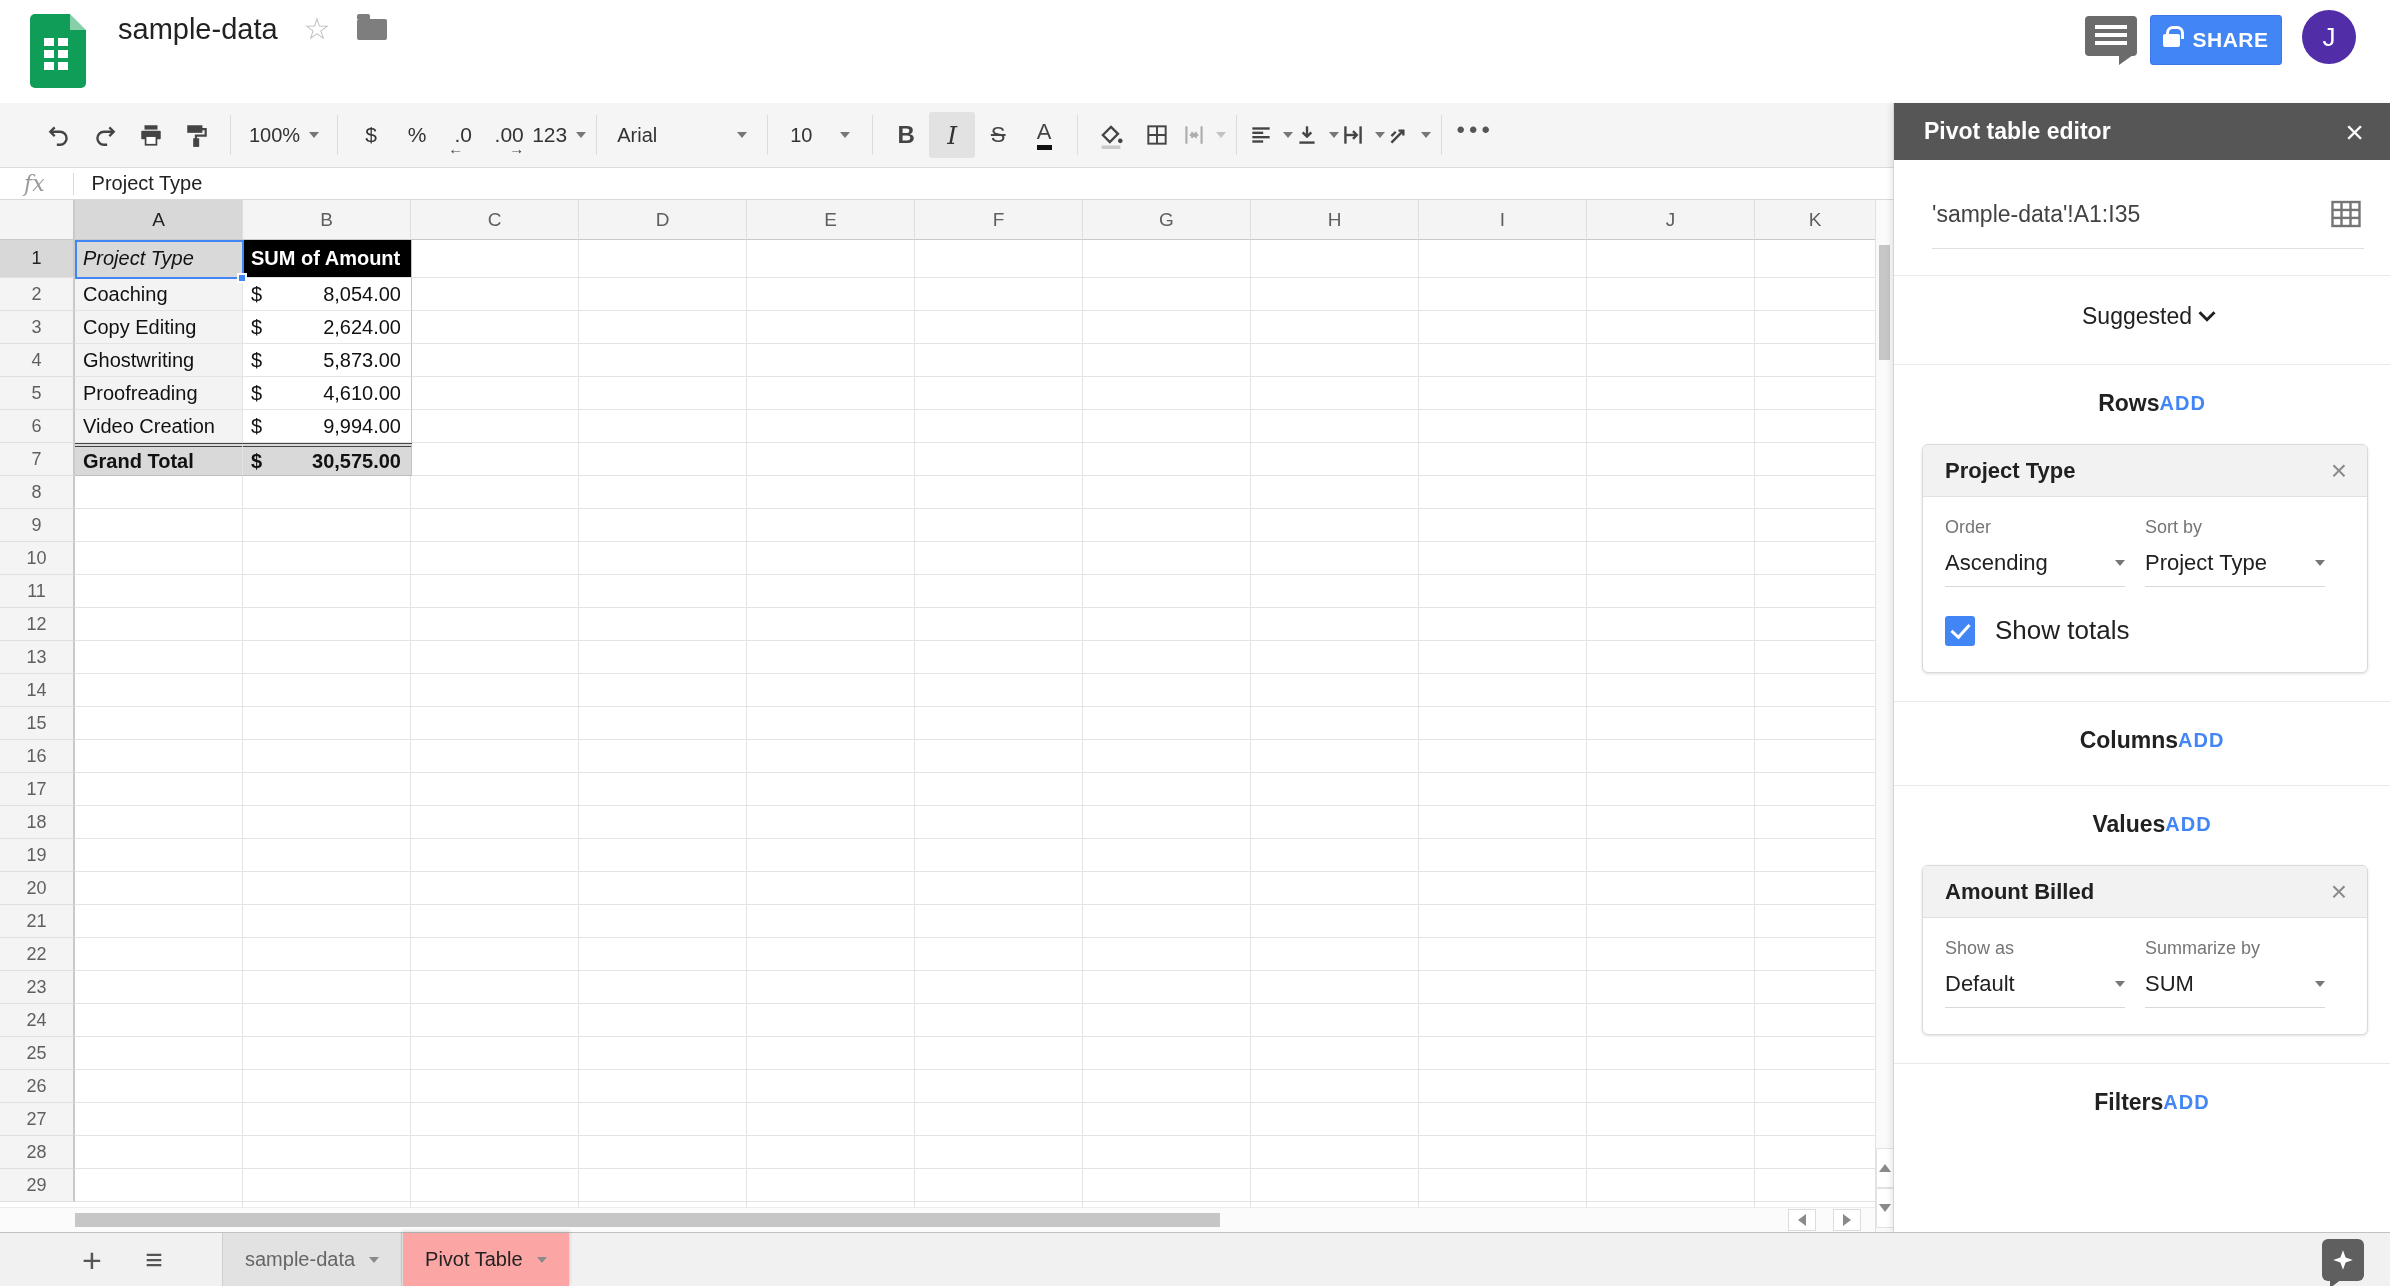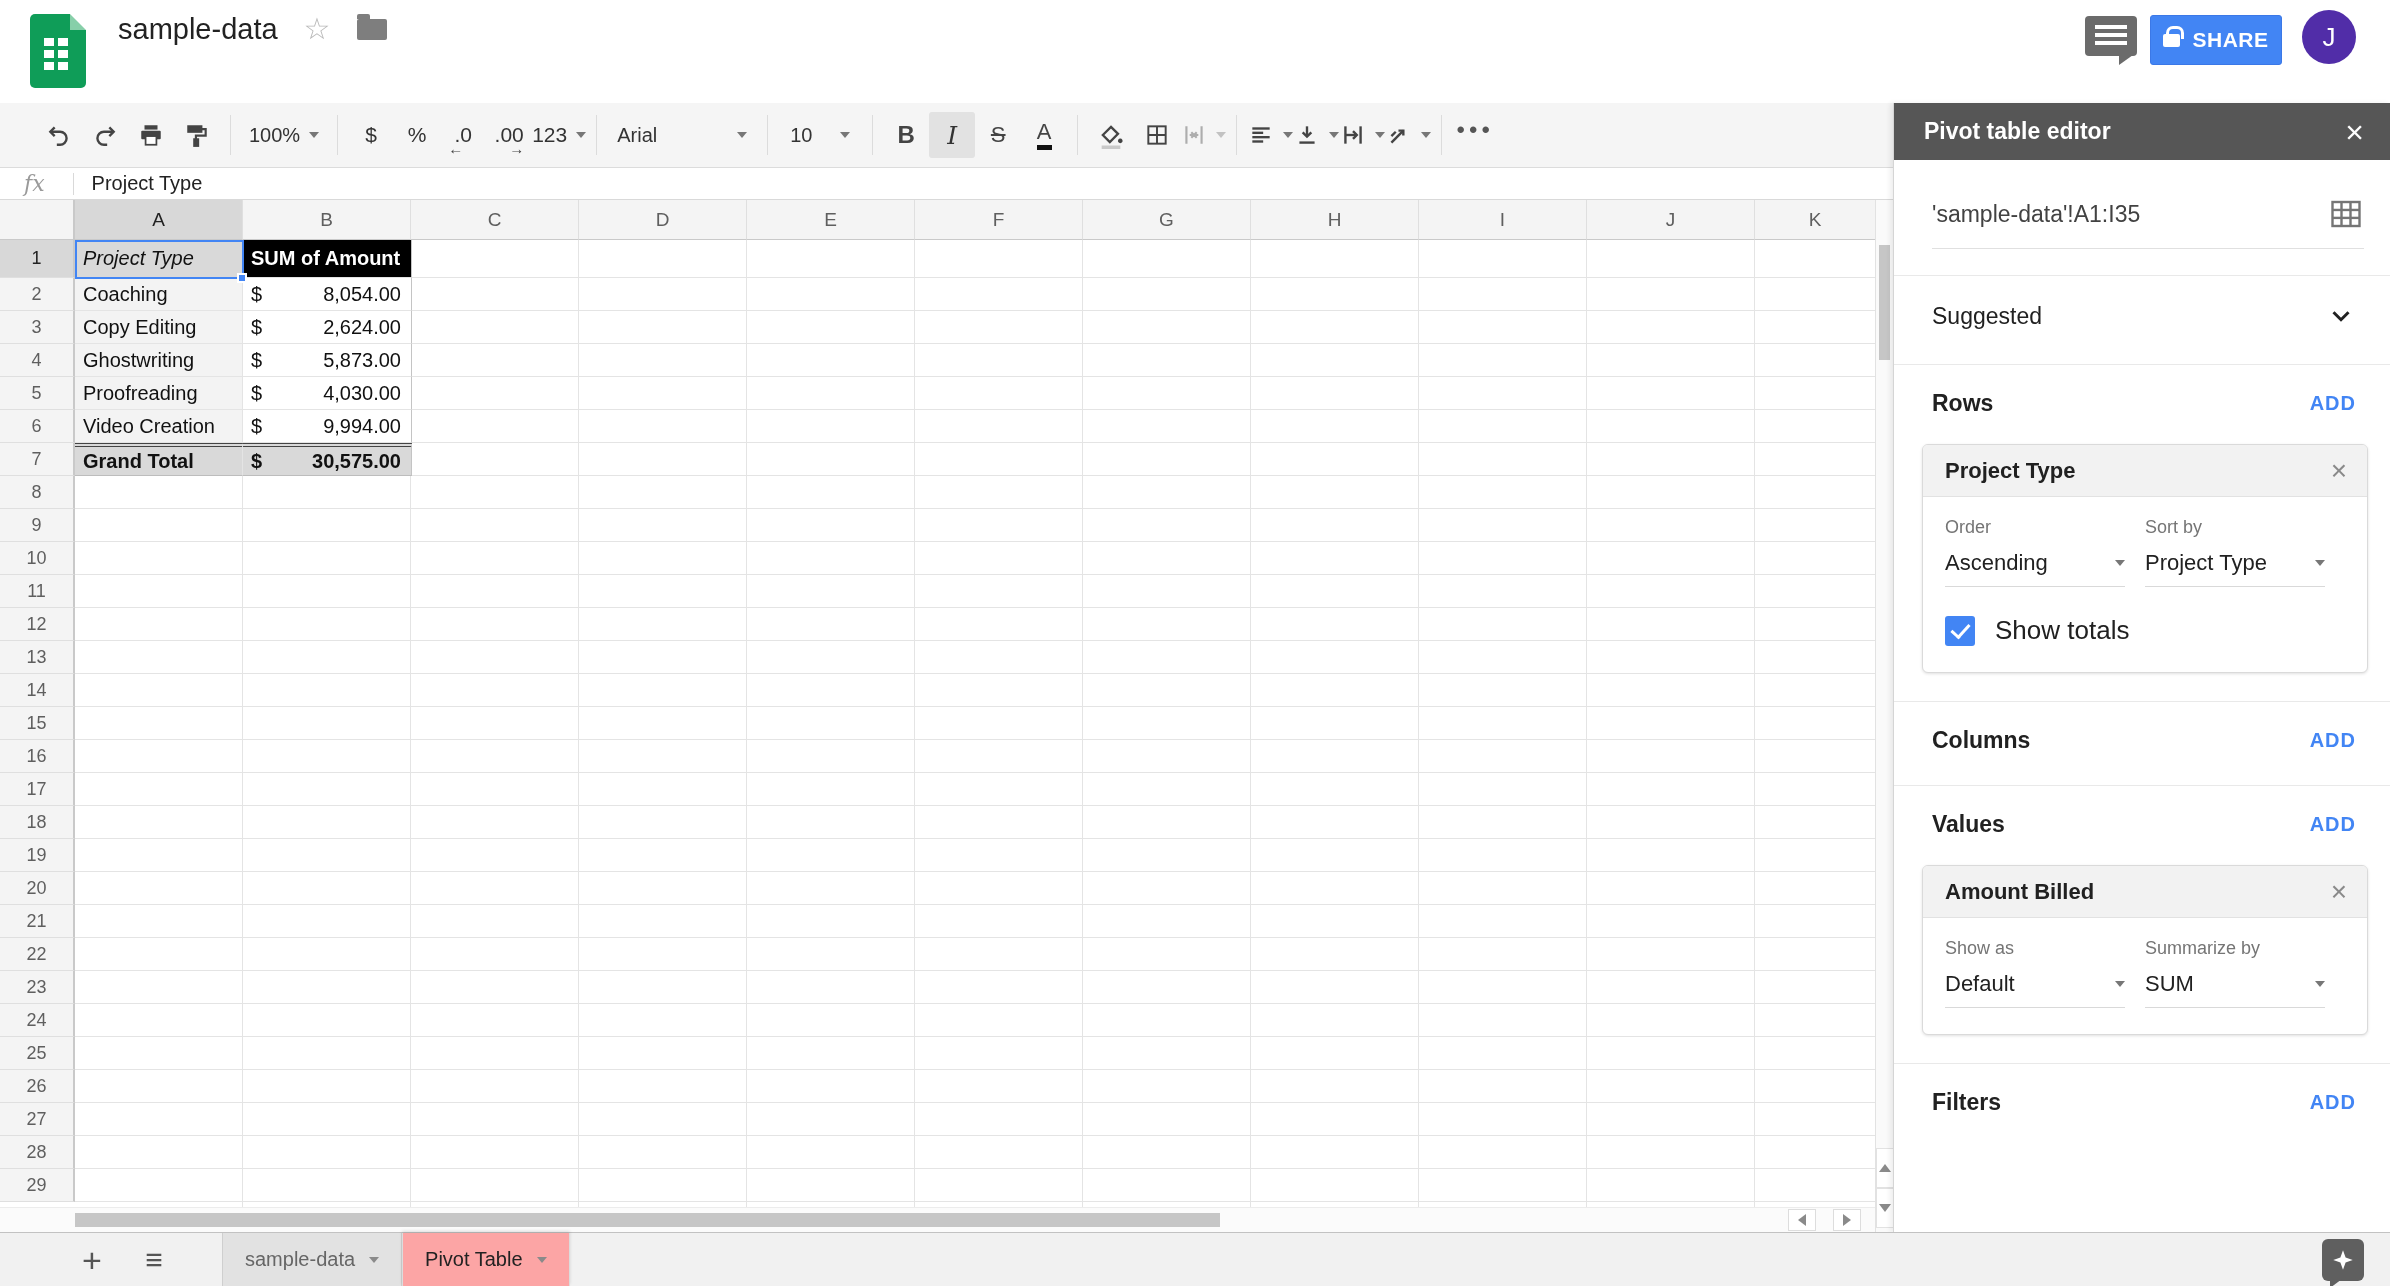--- a/index.html
+++ b/index.html
@@ -112,21 +112,21 @@
 
   
   .panel { position:absolute; left:1893px; top:103px; width:497px; height:1129px; background:#fff; border-left:1px solid #d5d5d5; box-shadow:-3px 0 5px rgba(0,0,0,.07); }
   .p-header { height:57px; background:#565656; display:flex; align-items:center; justify-content:space-between; padding:0 26px 0 30px; }
   .p-title { color:#fff; font-weight:bold; font-size:23px; }
   .p-close { color:#fff; font-size:32px; line-height:1; }
   .range-row { margin:36px 26px 0 38px; display:flex; align-items:center; justify-content:space-between; }
   .range-text { font-size:23px; color:#424242; }
   .range-underline { margin:16px 26px 0 38px; border-bottom:1px solid #e0e0e0; }
   .p-divider { height:1px; background:#e9e9e9; margin-top:26px; }
-  .sec-row { display:flex; align-items:center; justify-content:space-between; padding:25px 34px 25px 38px; }
+  .sec-row { display:flex; align-items:center; justify-content:center; padding:25px 34px 25px 38px;margin-left:16px; }
   .sec-label { font-size:23px; color:#212121; font-weight:bold; }
   .sec-label.normal { font-weight:normal; }
   .add-link { font-size:20px; font-weight:bold; color:#4285f4; letter-spacing:1px; }
   .card { margin:2px 22px 28px 28px; border:1px solid #dadada; border-radius:6px; box-shadow:0 1px 3px rgba(0,0,0,.12); overflow:hidden; background:#fff; }
   .card-header { height:52px; background:#f2f2f2; border-bottom:1px solid #e2e2e2; display:flex; align-items:center; justify-content:space-between; padding:0 20px 0 22px; }
   .card-title { font-size:22px; font-weight:bold; color:#212121; }
   .card-close { font-size:28px; color:#8a8a8a; line-height:1; }
   .card-body { padding:20px 22px 26px 22px; }
   .field-grid { display:flex; }
   .fcol { width:50%; }
@@ -395,21 +395,21 @@
     <div class="pcell pc-a">Ghostwriting</div>
     <div class="pcell pc-b">
       <span class="cur">$</span>
       <span class="amt">5,873.00</span>
     </div>
   </div>
             <div class="prow">
     <div class="pcell pc-a">Proofreading</div>
     <div class="pcell pc-b">
       <span class="cur">$</span>
-      <span class="amt">4,030.00</span>
+      <span class="amt">4,610.00</span>
     </div>
   </div>
             <div class="prow">
     <div class="pcell pc-a">Video Creation</div>
     <div class="pcell pc-b">
       <span class="cur">$</span>
       <span class="amt">9,994.00</span>
     </div>
   </div>
           </div>

